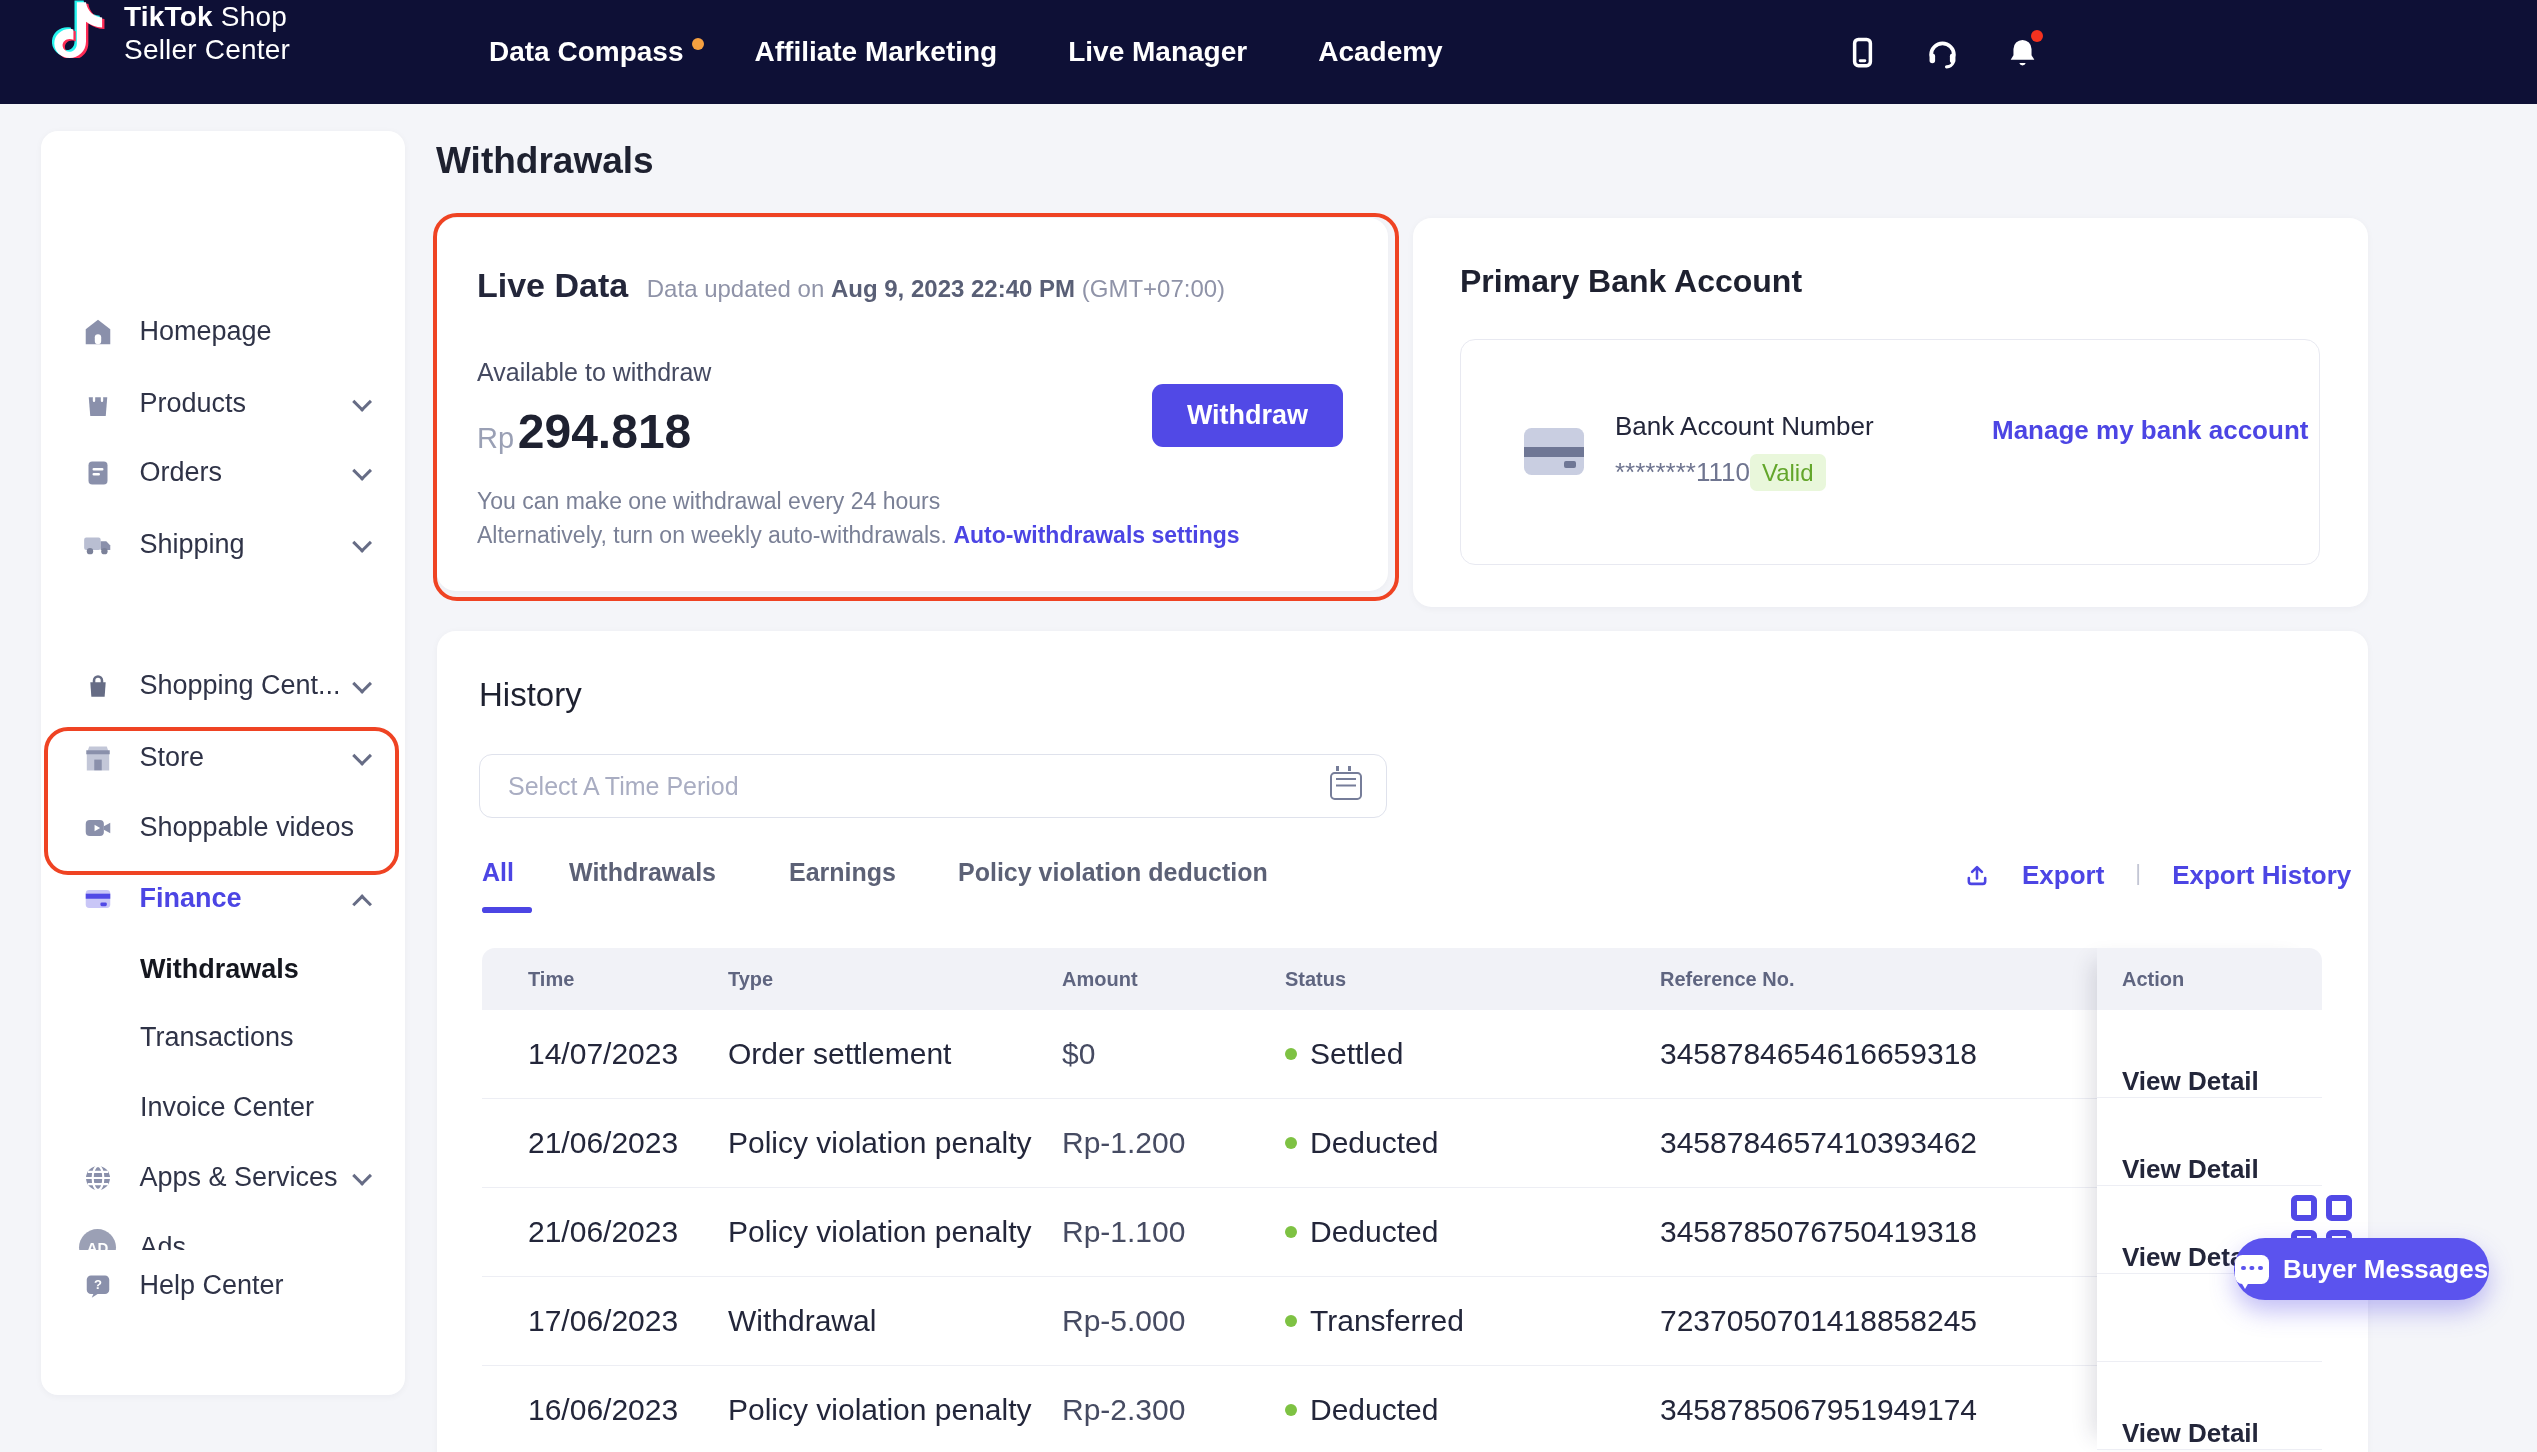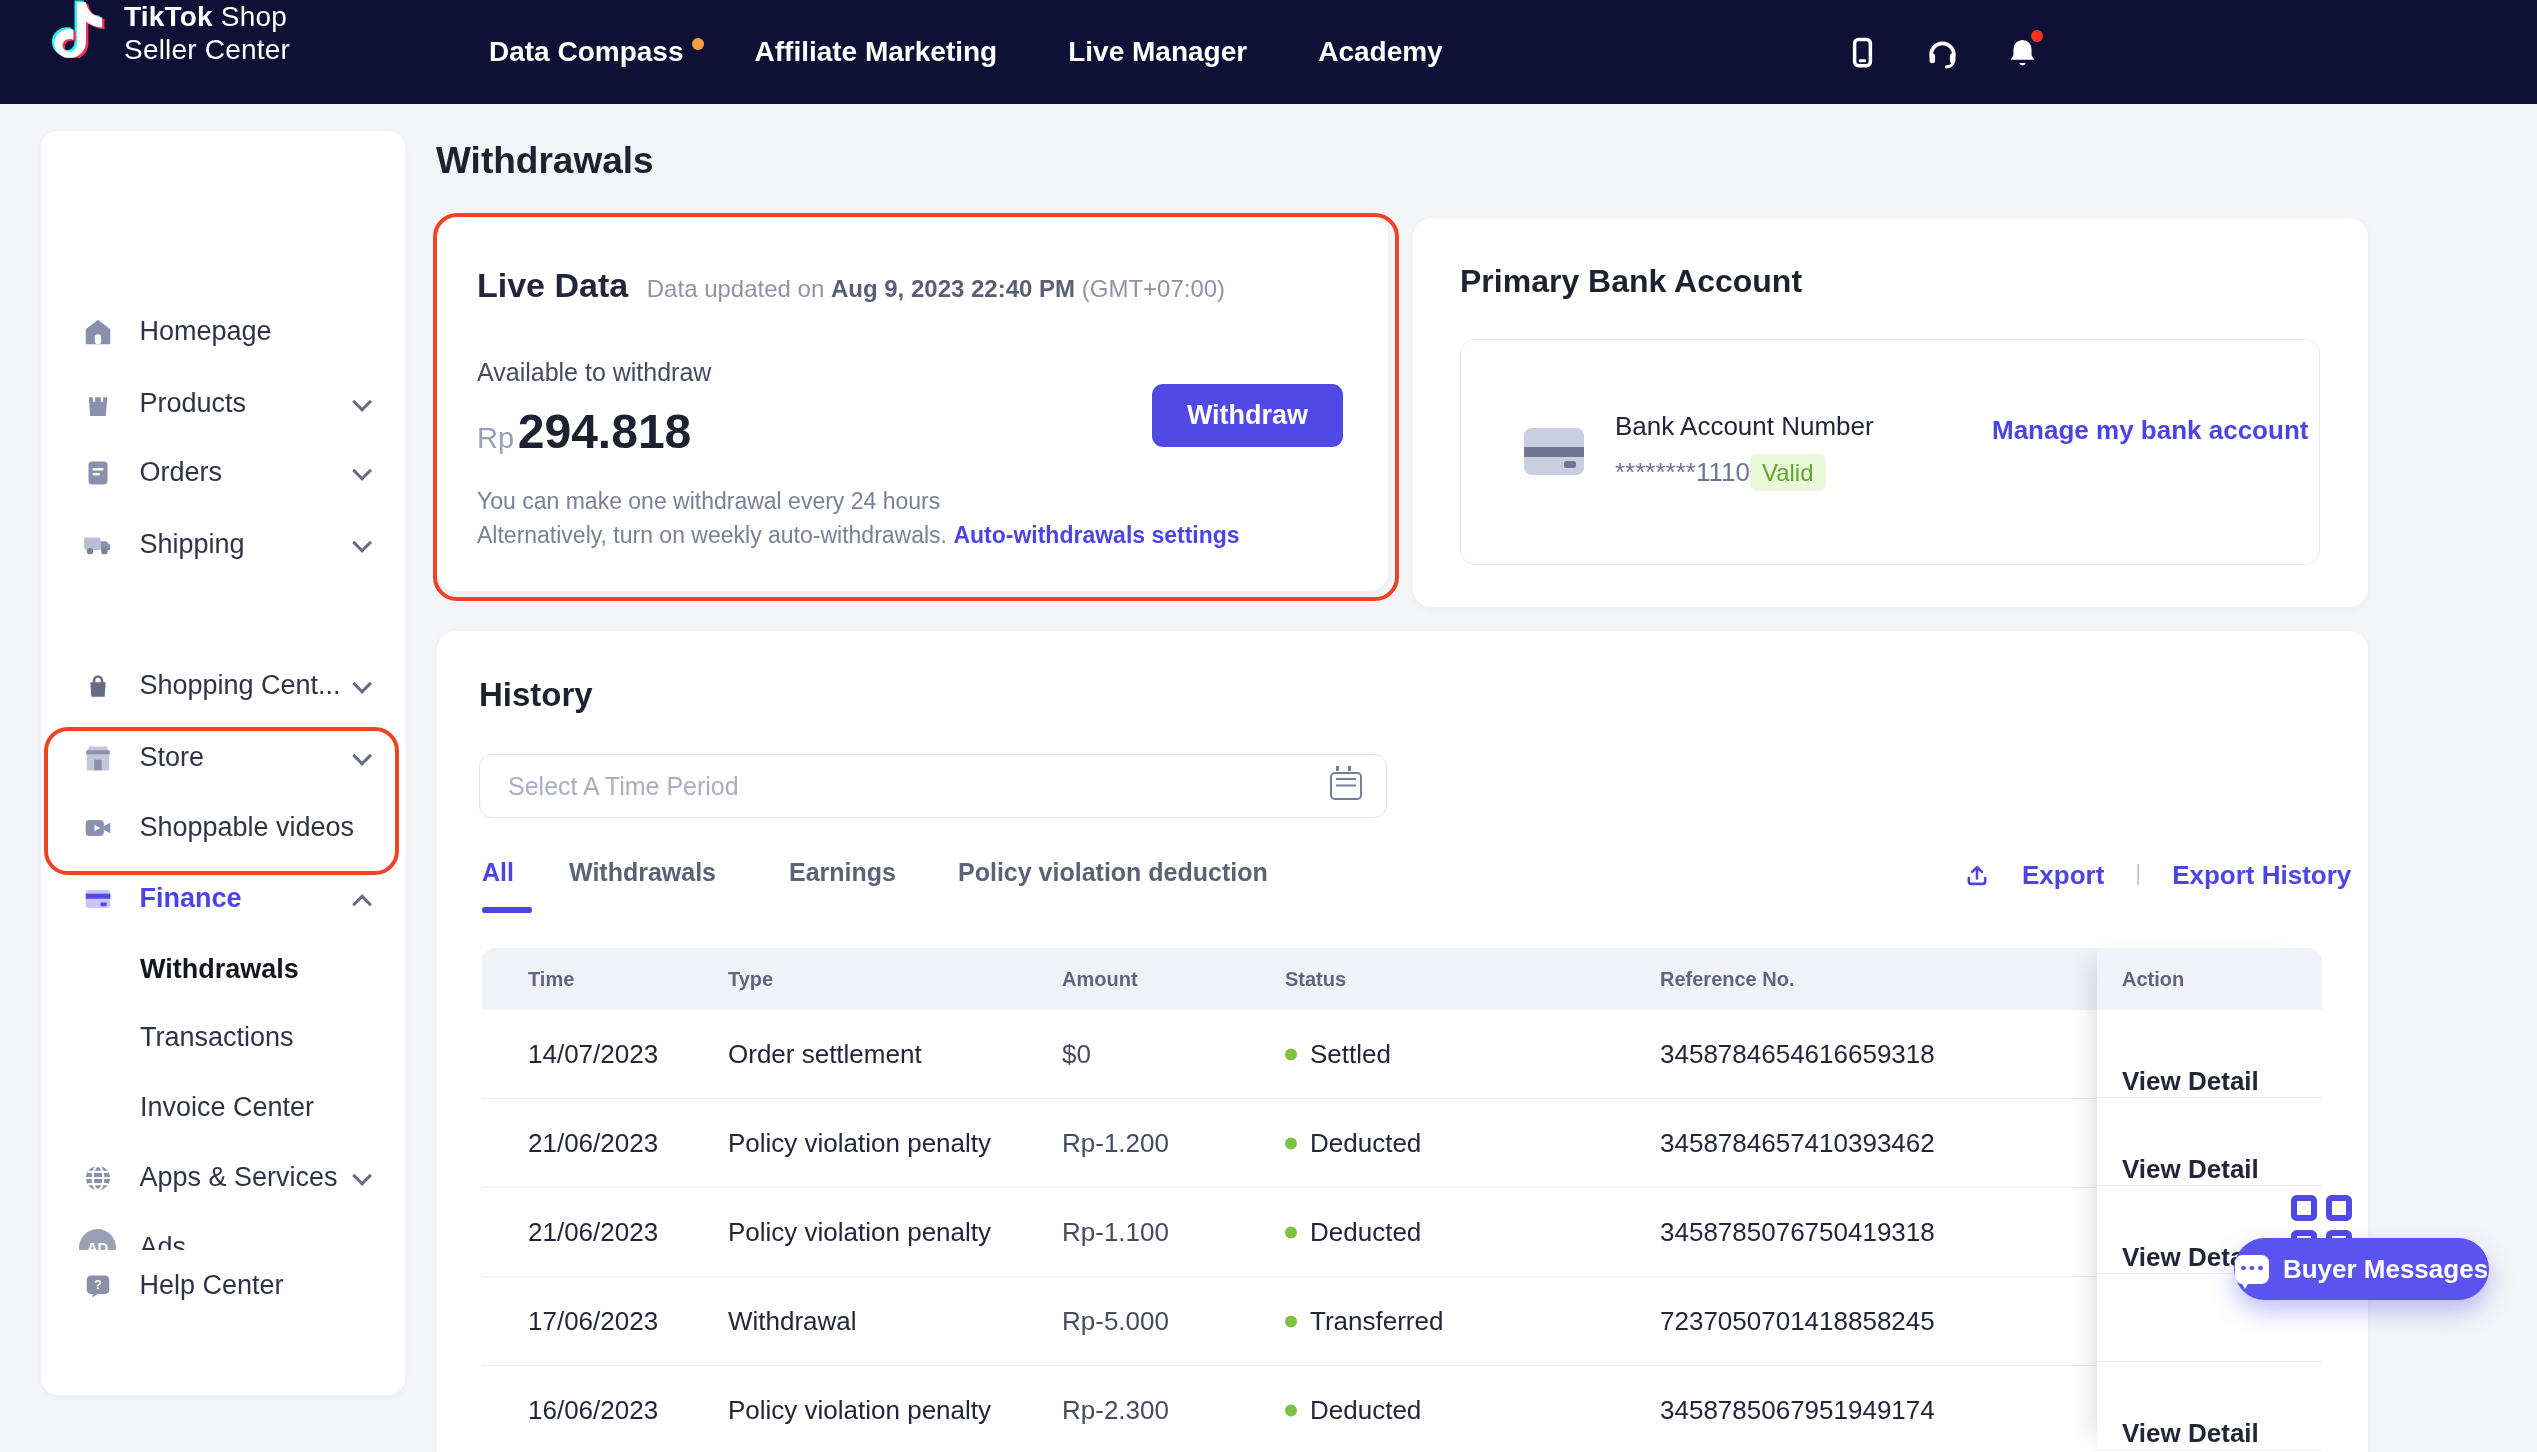--- a/index.html
+++ b/index.html
@@ -30,21 +30,21 @@
   .chev::before{content:"";display:block;width:11.2px;height:11.2px;border-right:3.2px solid #666C85;border-bottom:3.2px solid #666C85;transform:rotate(45deg);margin:2.8px auto 0}
   .chev.up::before{transform:rotate(-135deg);margin-top:9.3px;border-color:#666C85}
   .finance .lbl{color:#4C45E4;font-weight:bold}
   .active-sub .lbl{color:#15171F;font-weight:bold}
   .help-overlay{position:absolute;left:0;top:1119px;width:100%;height:82px;background:#fff;border-radius:0 0 17px 17px}
   
   .annot{position:absolute;border:4.7px solid #EF4323;border-radius:24px;z-index:60;pointer-events:none}
   
   .card{position:absolute;background:#fff;border-radius:18.6px;box-shadow:0 1.9px 7.5px rgba(25,28,50,.04)}
   .h1{font-size:37px;font-weight:bold;color:#1E2130}
-  .h2{font-size:33px;font-weight:bold;color:#1E2130}
+  .h2{font-size:33px;font-weight:normal;color:#1E2130}
   .link{color:#4C45E4;font-weight:bold;cursor:pointer}
   
   .ld-updated{font-size:24px;color:#8F93A8;white-space:nowrap}
   .ld-updated .strong{color:#595F76;font-weight:bold}
   .btn{display:flex;align-items:center;justify-content:center;background:#5149E6;color:#fff;font-weight:bold;font-size:27px;border-radius:11px;cursor:pointer}
   
   .bankbox{position:absolute;border:1.9px solid #E8E9F1;border-radius:15px}
   .bankcard-ic{position:absolute;width:60px;height:47px;background:#C9CEE1;border-radius:7.5px}
   .bankcard-ic::before{content:"";position:absolute;left:0;right:0;top:18.6px;height:10.3px;background:#6F7795}
   .bankcard-ic::after{content:"";position:absolute;right:8.4px;bottom:7.5px;width:12px;height:6.5px;border-radius:1.9px;background:#6F7795}
@@ -58,21 +58,21 @@
   .tab{position:absolute;font-size:25px;font-weight:600;color:#5C6176;white-space:nowrap;cursor:pointer}
   .tab.active{color:#4C45E4;font-weight:bold}
   .tab-underline{position:absolute;width:50px;height:5.6px;border-radius:2.8px;background:#4C45E4}
   .export-row{position:absolute;display:flex;align-items:flex-start;gap:31px;font-size:26px}
   .export-row .sep{color:#C3C6D4;font-weight:normal;font-size:22.4px}
   
   .table{position:absolute;left:45px;top:317px;width:1839px}
   .thead{position:relative;height:62px;background:#F1F2F7;border-radius:13px 13px 0 0}
   .th{position:absolute;top:50%;transform:translateY(-50%);font-size:20px;font-weight:600;color:#5F6580;white-space:nowrap}
   .trow{position:relative;height:88px;border-bottom:1.9px solid #EDEEF4;background:#fff}
-  .td{position:absolute;top:50%;transform:translateY(-50%);font-size:26px;color:#23263A;white-space:nowrap}
+  .td{position:absolute;top:50%;transform:translateY(-50%);font-size:30px;color:#23263A;white-space:nowrap}
   .c-time{left:46px}.c-type{left:246px}.c-amount{left:580px;color:#464B62}
   .c-status{left:803px;display:flex;align-items:center}.c-ref{left:1178px}
   .dot{width:12px;height:12px;border-radius:50%;background:#7EC243;margin-right:13px;flex:0 0 12px}
   .actioncol{position:absolute;left:1615px;top:0;width:225px;background:#fff;box-shadow:-17px 0 20.5px -13px rgba(35,40,70,.16)}
   .actioncol .ahead{height:62px;background:#F1F2F7;border-radius:0 13px 0 0;position:relative}
   .acell{height:88px;border-bottom:1.9px solid #EDEEF4;display:flex;align-items:flex-end;padding-left:25px;box-sizing:border-box}
   .acell span{font-size:26px;font-weight:bold;color:#23263A;cursor:pointer}
   
   .squares{position:absolute;left:2291px;top:1195px;display:grid;grid-template-columns:26px 26px;grid-gap:9.3px;z-index:70}
   .squares i{width:26px;height:26px;box-sizing:border-box;border:6.5px solid #5149E6;border-radius:5.6px;background:#fff;display:block}

